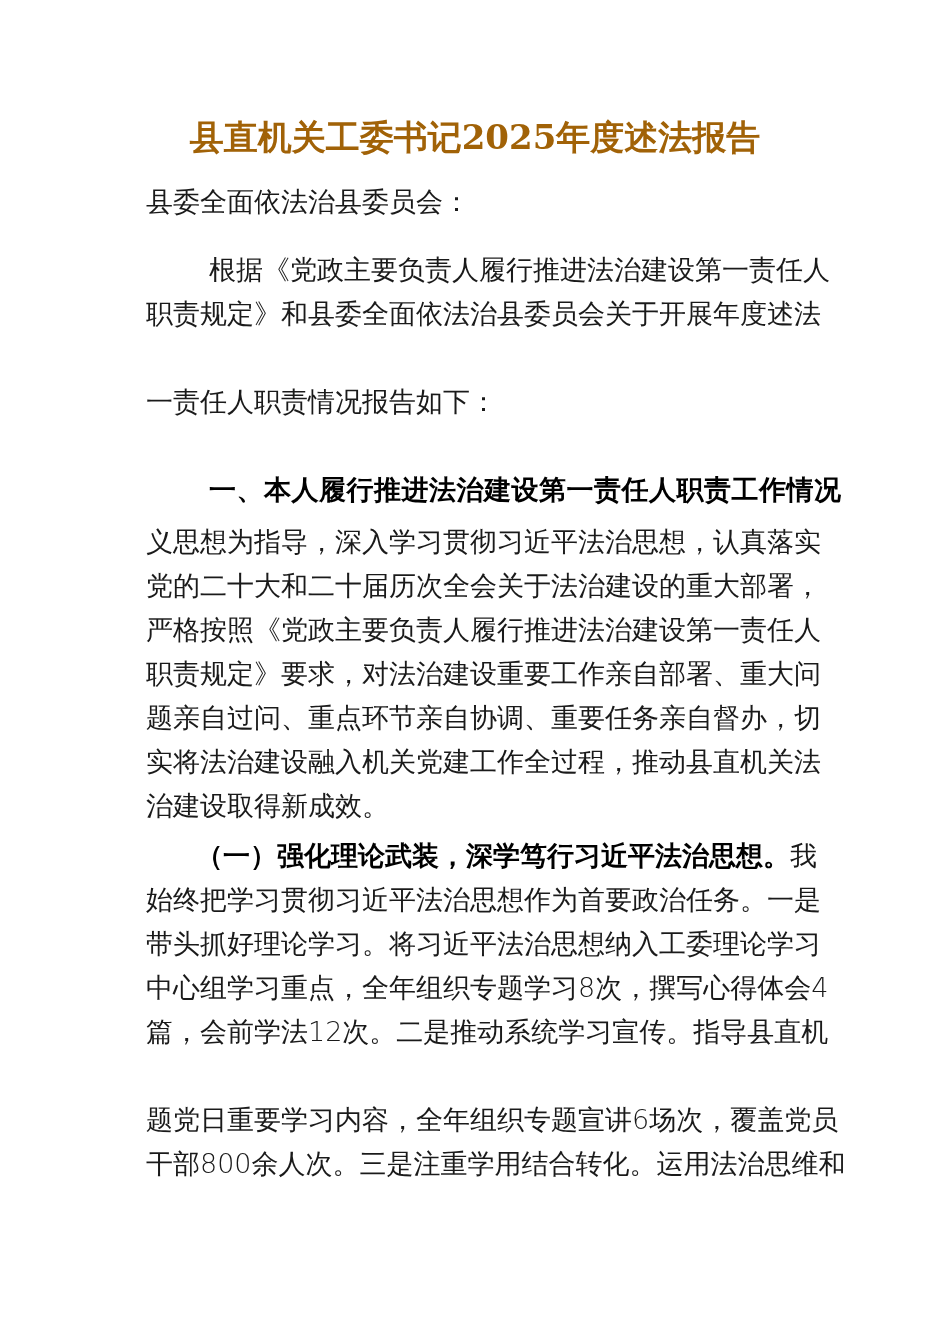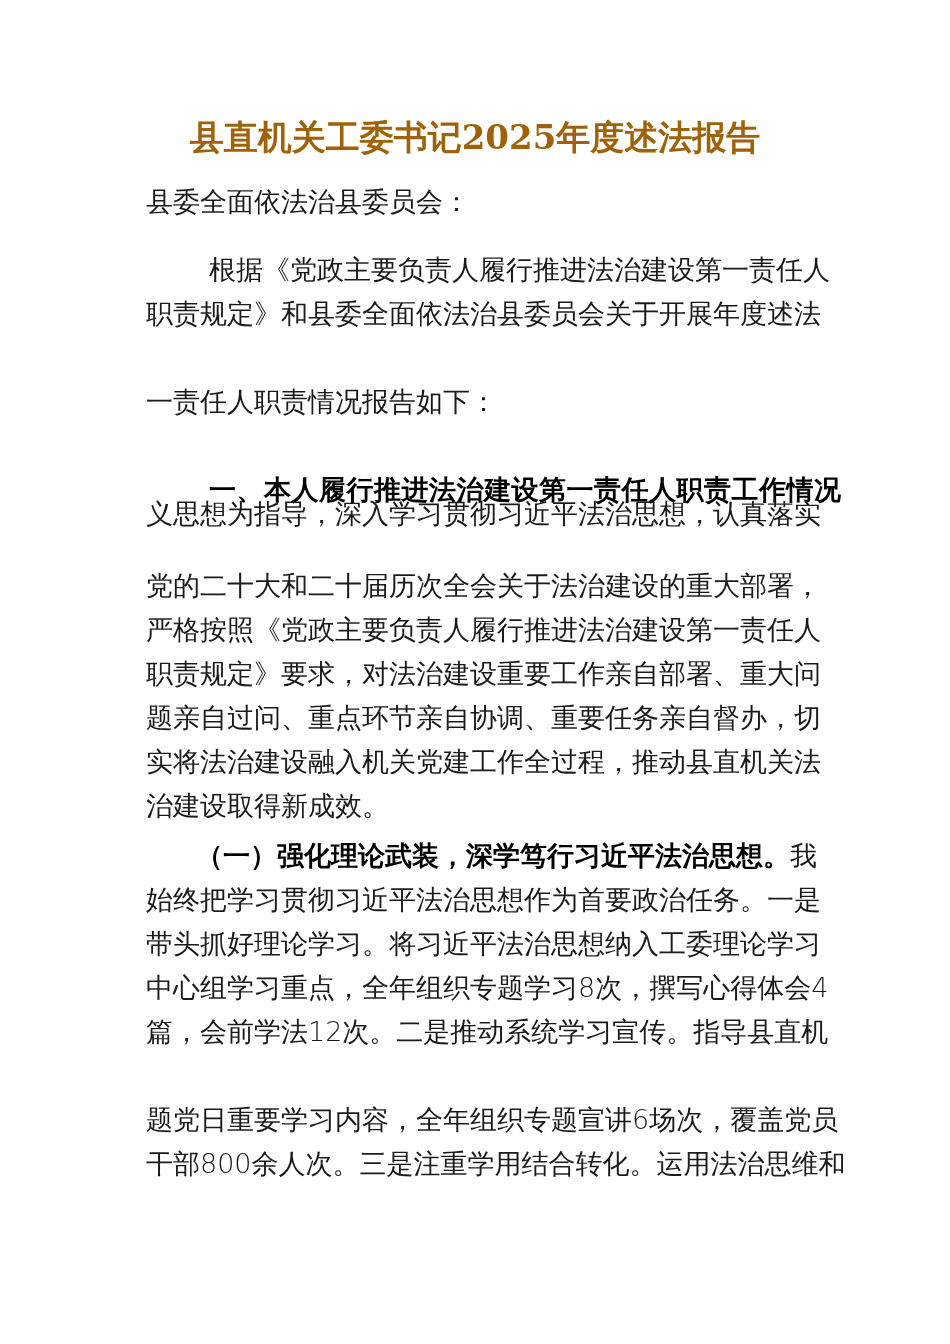--- a/index.html
+++ b/index.html
@@ -79,21 +79,21 @@
   <div class="title">县直机关工委书记2025年度述法报告</div>
 
   <div class="line last" style="top:180px;">县委全面依法治县委员会：</div>
 
   <div class="line indent" style="top:248px;">根据《党政主要负责人履行推进法治建设第一责任人</div>
   <div class="line" style="top:292px;">职责规定》和县委全面依法治县委员会关于开展年度述法</div>
   <div class="line last" style="top:380px;">一责任人职责情况报告如下：</div>
 
   <div class="line indent heading" style="top:430px;margin-top:38px;">一、本人履行推进法治建设第一责任人职责工作情况</div>
 
-  <div class="line" style="top:492px;">义思想为指导，深入学习贯彻习近平法治思想，认真落实</div>
+  <div class="line" style="top:520px;">义思想为指导，深入学习贯彻习近平法治思想，认真落实</div>
   <div class="line" style="top:564px;">党的二十大和二十届历次全会关于法治建设的重大部署，</div>
   <div class="line" style="top:608px;">严格按照《党政主要负责人履行推进法治建设第一责任人</div>
   <div class="line" style="top:652px;">职责规定》要求，对法治建设重要工作亲自部署、重大问</div>
   <div class="line" style="top:696px;">题亲自过问、重点环节亲自协调、重要任务亲自督办，切</div>
   <div class="line" style="top:740px;">实将法治建设融入机关党建工作全过程，推动县直机关法</div>
   <div class="line last" style="top:784px;">治建设取得新成效。</div>
 
   <div class="line subhead-lead" style="top:834px;"><span class="b">（一）强化理论武装，深学笃行习近平法治思想。</span><span>我</span></div>
 
   <div class="line" style="top:878px;">始终把学习贯彻习近平法治思想作为首要政治任务。一是</div>

